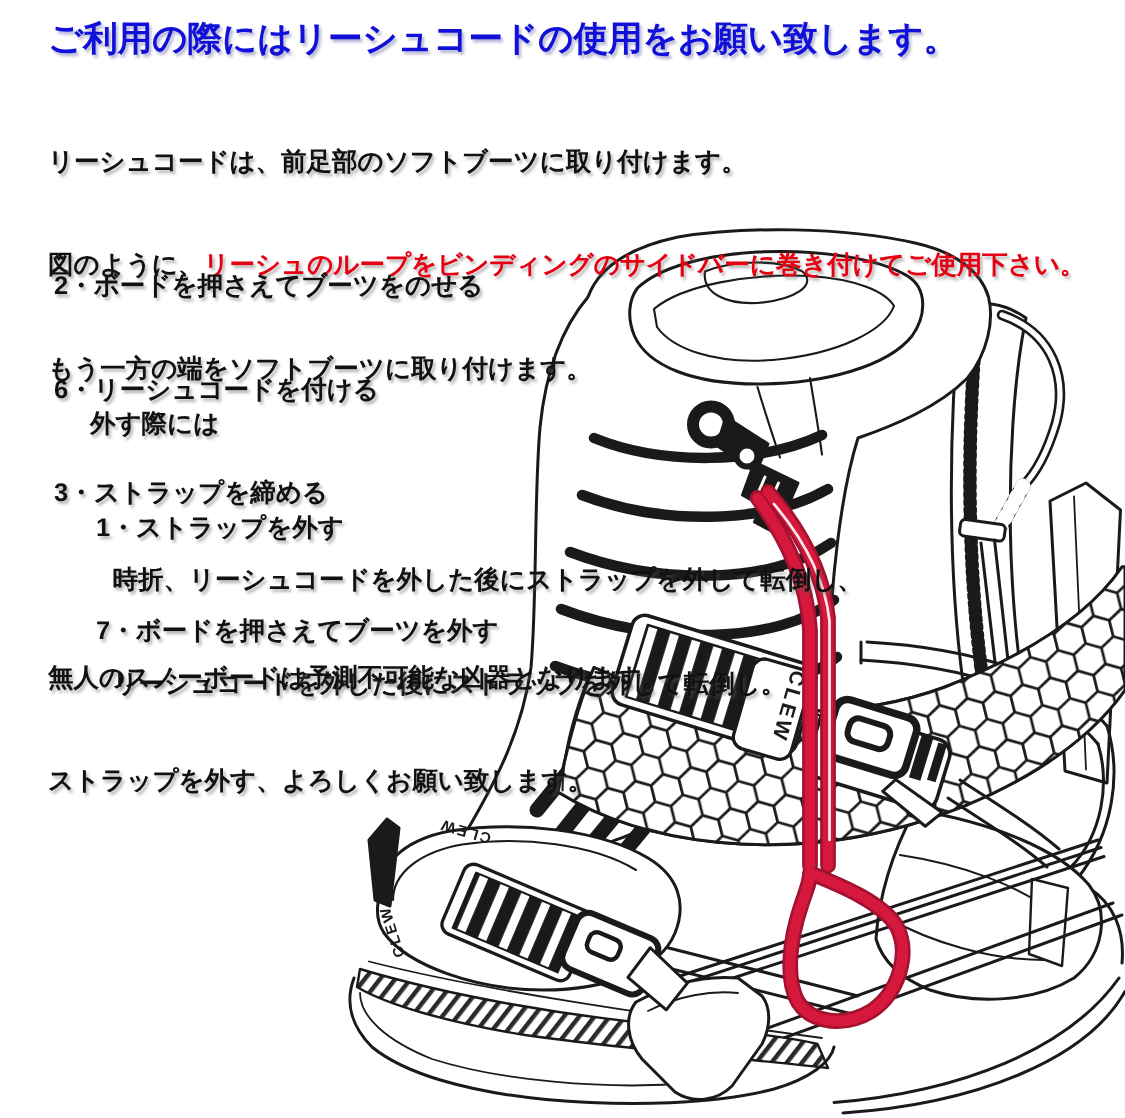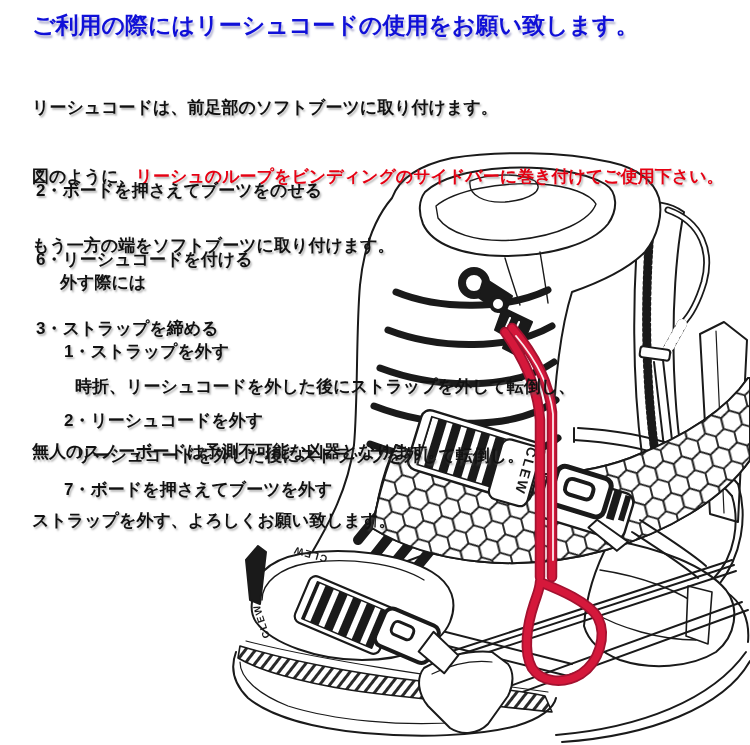--- a/index.html
+++ b/index.html
@@ -230,21 +230,20 @@
 
   <div class="txt body17 blk-on">
     <div>2・ボードを押さえてブーツをのせる</div>
     <div>6・リーシュコードを付ける</div>
     <div>3・ストラップを締める</div>
   </div>
 
   <div class="txt body17 blk-off">
     <div>外す際には</div>
     <div style="padding-left:4px">1・ストラップを外す</div>
-    <div style="padding-left:4px">2・リーシュコードを外す</div>
     <div style="padding-left:4px">7・ボードを押さえてブーツを外す</div>
   </div>
 
   <div class="txt body17 blk-c1">
     <div>時折、リーシュコードを外した後にストラップを外して転倒し、</div>
     <div>リーシュコードを外した後にストラップを外して転倒し。</div>
   </div>
 
   <div class="txt body17 blk-c2">
     <div>無人のスノーボードは予測不可能な凶器となります。</div>

